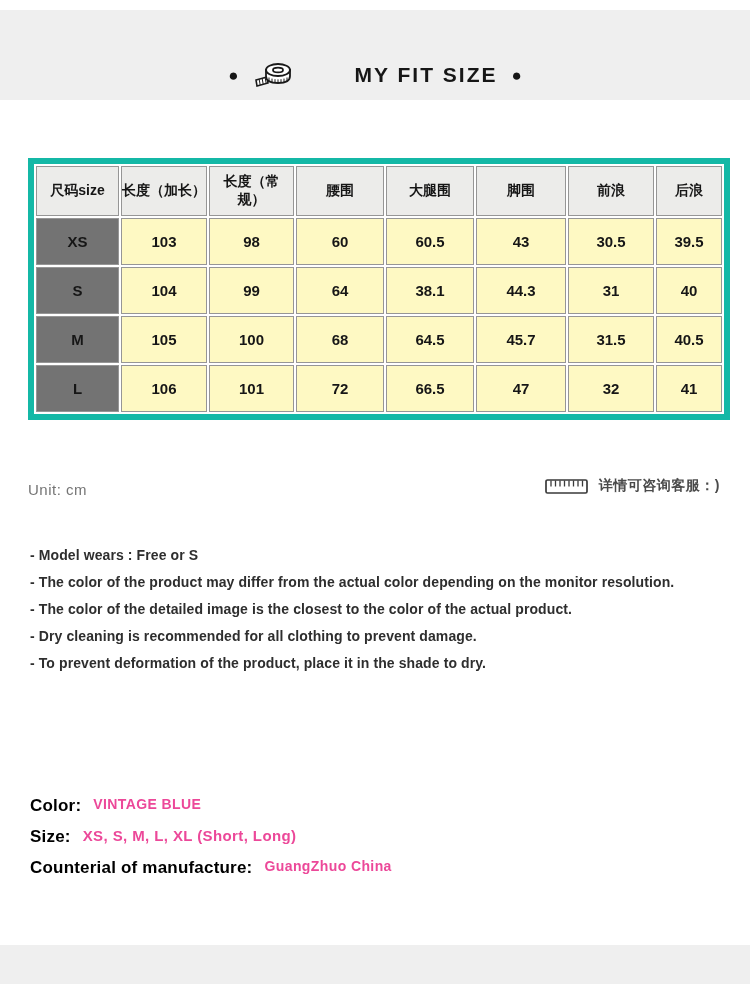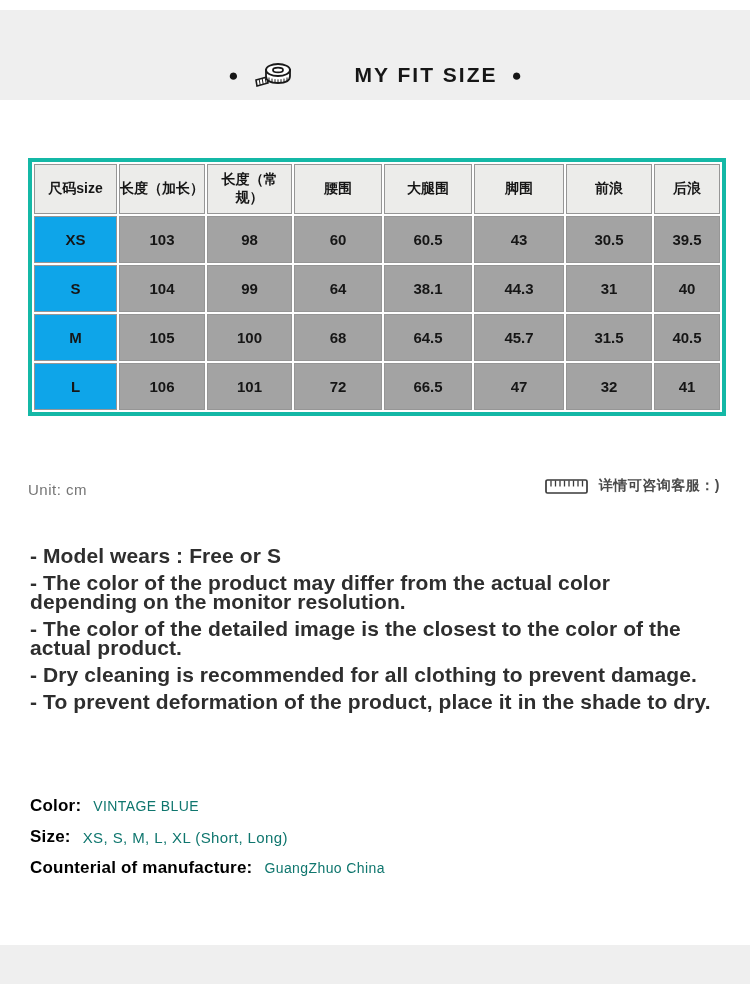--- a/index.html
+++ b/index.html
@@ -16,42 +16,42 @@
   .band-inner { display: flex; align-items: center; gap: 14px; }
   .dot { font-size: 17px; color: #161616; line-height: 1; }
   .fit-title { font-size: 21px; font-weight: 700; letter-spacing: 2px; color: #161616; margin-left: 46px; }
   .tape-icon svg { display: block; }
 
   
   .size-table-wrap { position: absolute; left: 28px; top: 158px; width: 692px; }
   table.size-table {
     width: 100%; table-layout: fixed;
     border-collapse: separate; border-spacing: 2px;
-    border: 4px solid #14b8a6; background: #ffffff;
+    border: 6px solid #14b8a6; background: #ffffff;
   }
   table.size-table th, table.size-table td {
     border: 1px solid #969696; text-align: center; vertical-align: middle;
     font-weight: 700; color: #161616; overflow: hidden;
   }
   table.size-table th { background: #ececea; height: 50px; font-size: 14px; }
-  table.size-table td { background: #a3a3a3; height: 47px; font-size: 15px; }
-  table.size-table td.size-col { background: #0ea5e9; }
+  table.size-table td { background: #fef9c3; height: 47px; font-size: 15px; }
+  table.size-table td.size-col { background: #737373; }
 
   .unit-label { position: absolute; left: 28px; top: 481px; font-size: 15px; color: #757575; letter-spacing: 0.5px; }
   .service-row { position: absolute; right: 30px; top: 477px; display: flex; align-items: center; gap: 10px; }
   .service-text { font-size: 14px; color: #4a4a4a; font-weight: 700; letter-spacing: 0.5px; }
   .ruler-icon svg { display: block; }
 
   .notes { position: absolute; left: 30px; top: 546px; width: 690px; }
-  .note-line { font-size: 21px; line-height: 19px; margin-bottom: 8px; color: #2e2e2e; font-weight: 600; letter-spacing: 0.1px; }
+  .note-line { font-size: 14px; line-height: 19px; margin-bottom: 8px; color: #2e2e2e; font-weight: 600; letter-spacing: 0.1px; }
 
   .product-info { position: absolute; left: 30px; top: 796px; width: 690px; }
-  .info-line { margin-bottom: 11px; display: flex; align-items: center; }
+  .info-line { margin-bottom: 11px; display: flex; align-items: flex-start; }
   .info-label { font-size: 17px; font-weight: 700; color: #000000; margin-right: 12px; letter-spacing: 0.2px; }
-  .info-value { font-size: 14px; font-weight: 400; color: #0f766e; letter-spacing: 0.4px; }
+  .info-value { font-size: 14px; font-weight: 700; color: #ec4899; letter-spacing: 0.4px; }
 </style>
 </head>
 <body>
 
 <div class="band top">
   <div class="band-inner">
     <span class="dot">●</span>
     <span class="tape-icon">
       <svg width="42" height="30" viewBox="0 0 42 30">
 

